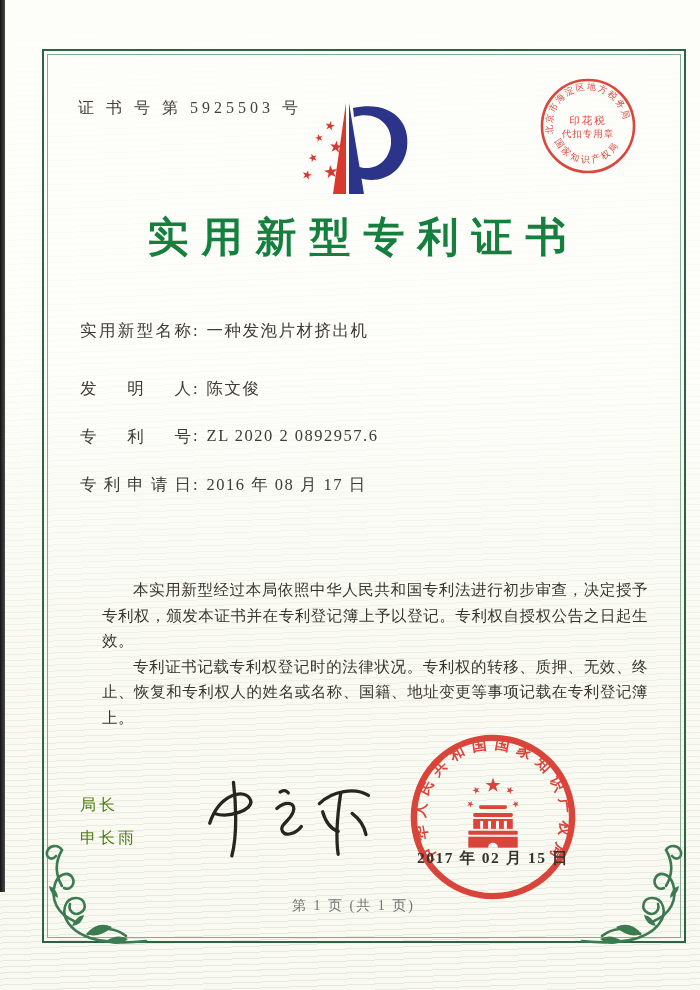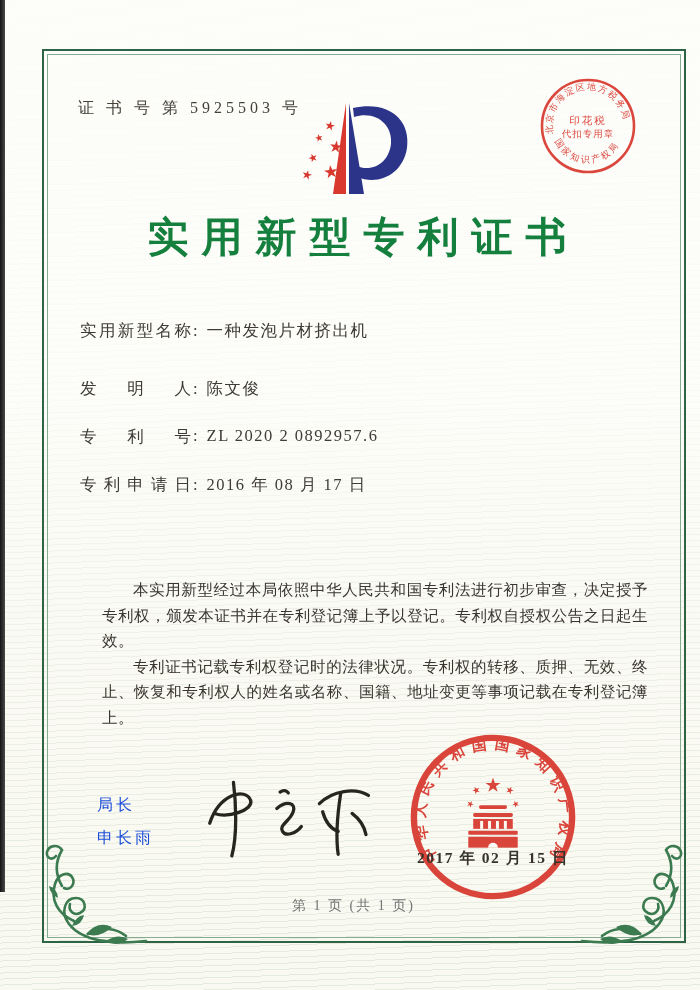--- a/index.html
+++ b/index.html
@@ -49,21 +49,21 @@
   .field-row.first{height:58px;margin-top:33px;}
   .lbl{display:inline-block;width:112px;text-align:justify;text-align-last:justify;
     -moz-text-align-last:justify;vertical-align:top;}
   .colon{display:inline-block;margin:0 8px 0 1px;}
   .val{letter-spacing:1.5px;}
   
   .paras{position:absolute;left:78px;top:577px;width:546px;
     font-size:15.5px;line-height:25.5px;text-align:justify;letter-spacing:0.5px;color:#3a362f;margin-left:24px;}
   .paras p{margin:0;text-indent:2em;}
   
-  .sig-block{position:absolute;left:97px;top:795px;font-size:17px;color:#1d4ed8;}
+  .sig-block{position:absolute;left:80px;top:795px;font-size:17px;color:#4d7c0f;}
   .sig-block .line{margin-bottom:12px;letter-spacing:3px;font-family:"Liberation Sans","DejaVu Sans",sans-serif;font-size:16px;}
   .signature{position:absolute;left:195px;top:770px;width:180px;height:95px;}
   
   .seal{position:absolute;left:404px;top:728px;width:178px;height:178px;opacity:.93;}
   .seal-date{position:absolute;left:408px;top:848px;width:170px;text-align:center;
     font-size:15.5px;letter-spacing:1.5px;color:#37332a;font-weight:bold;z-index:3;}
   
   .footer{position:absolute;left:0;right:20px;top:897px;text-align:center;
     font-size:14px;letter-spacing:2px;color:#737373;}
   .red{fill:#d8382e;}

